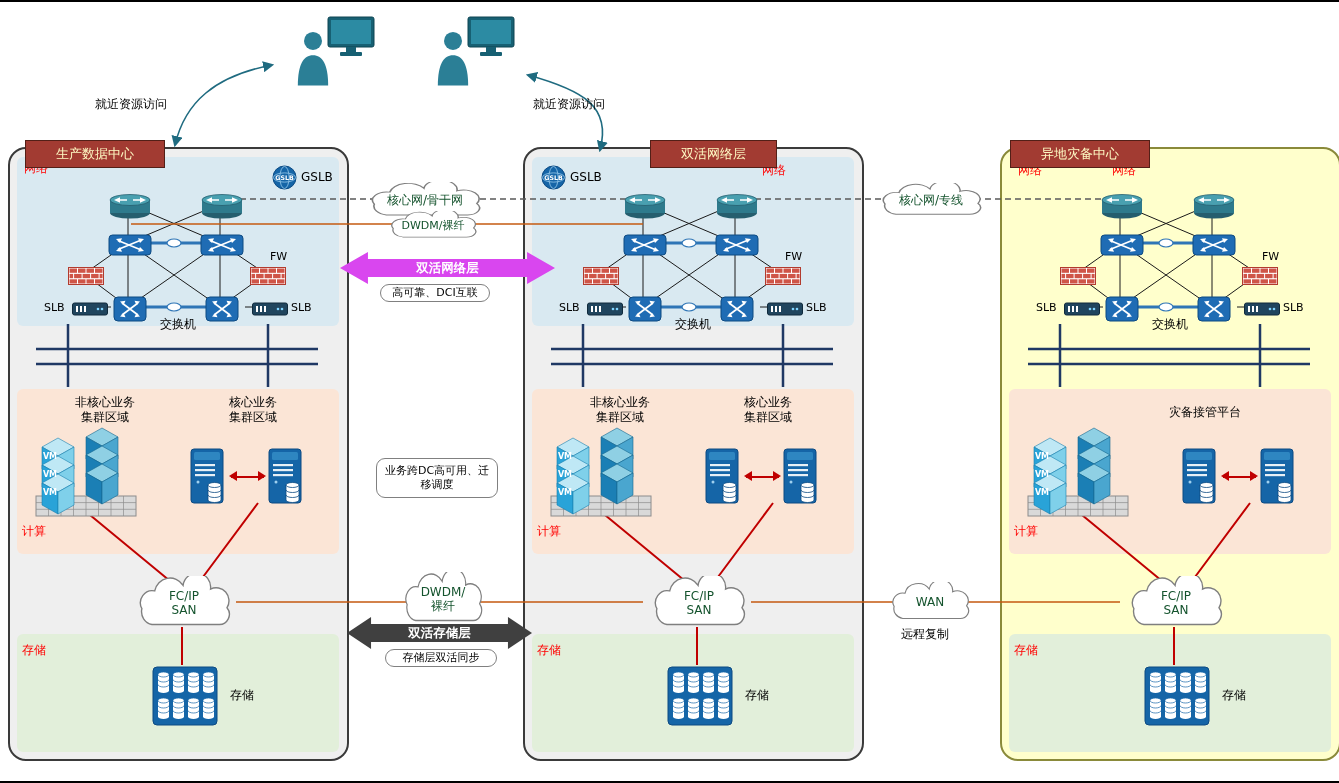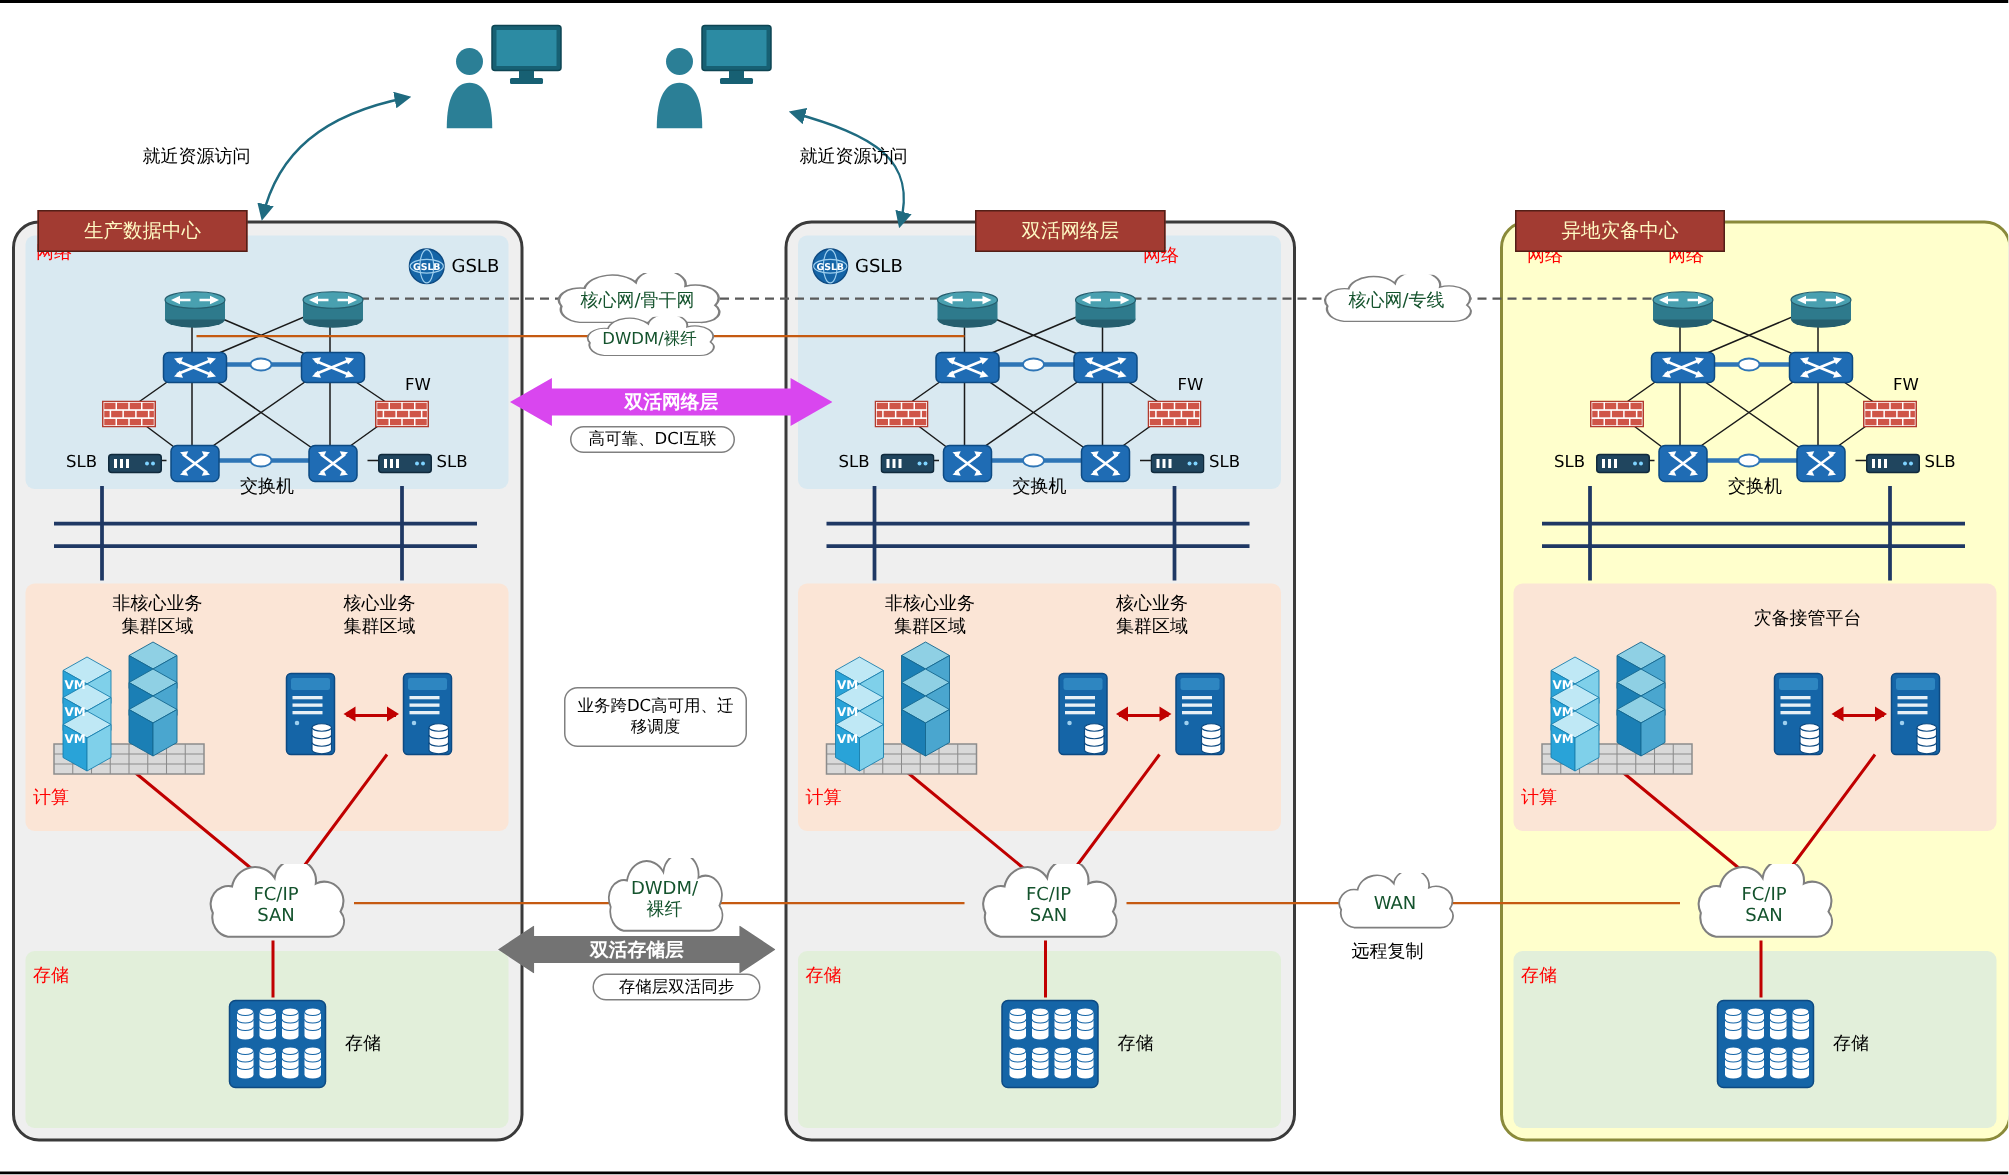--- a/index.html
+++ b/index.html
@@ -501,16 +501,16 @@
       </svg>
     <div class="cloud-text">WAN</div>
   </div>
   <div class="lbl" style="left:901px;top:625px;z-index:3">远程复制</div>
 
   <div class="darrow" style="left:340px;top:250px;width:215px;height:32px;background:#d946ef">双活网络层</div>
   <div class="subbox" style="left:380px;top:282px;width:110px;height:18px">高可靠、DCI互联</div>
 
   <div class="subbox" style="left:376px;top:456px;width:122px;height:40px">业务跨DC高可用、迁移调度</div>
 
-  <div class="darrow" style="left:332px;top:615px;width:185px;height:32px;background:#737373">双活存储层</div>
-  <div class="subbox" style="left:395px;top:647px;width:112px;height:18px">存储层双活同步</div>
+  <div class="darrow" style="left:347px;top:615px;width:185px;height:32px;background:#404040">双活存储层</div>
+  <div class="subbox" style="left:385px;top:647px;width:112px;height:18px">存储层双活同步</div>
 
 </div>
 
 </body></html>

